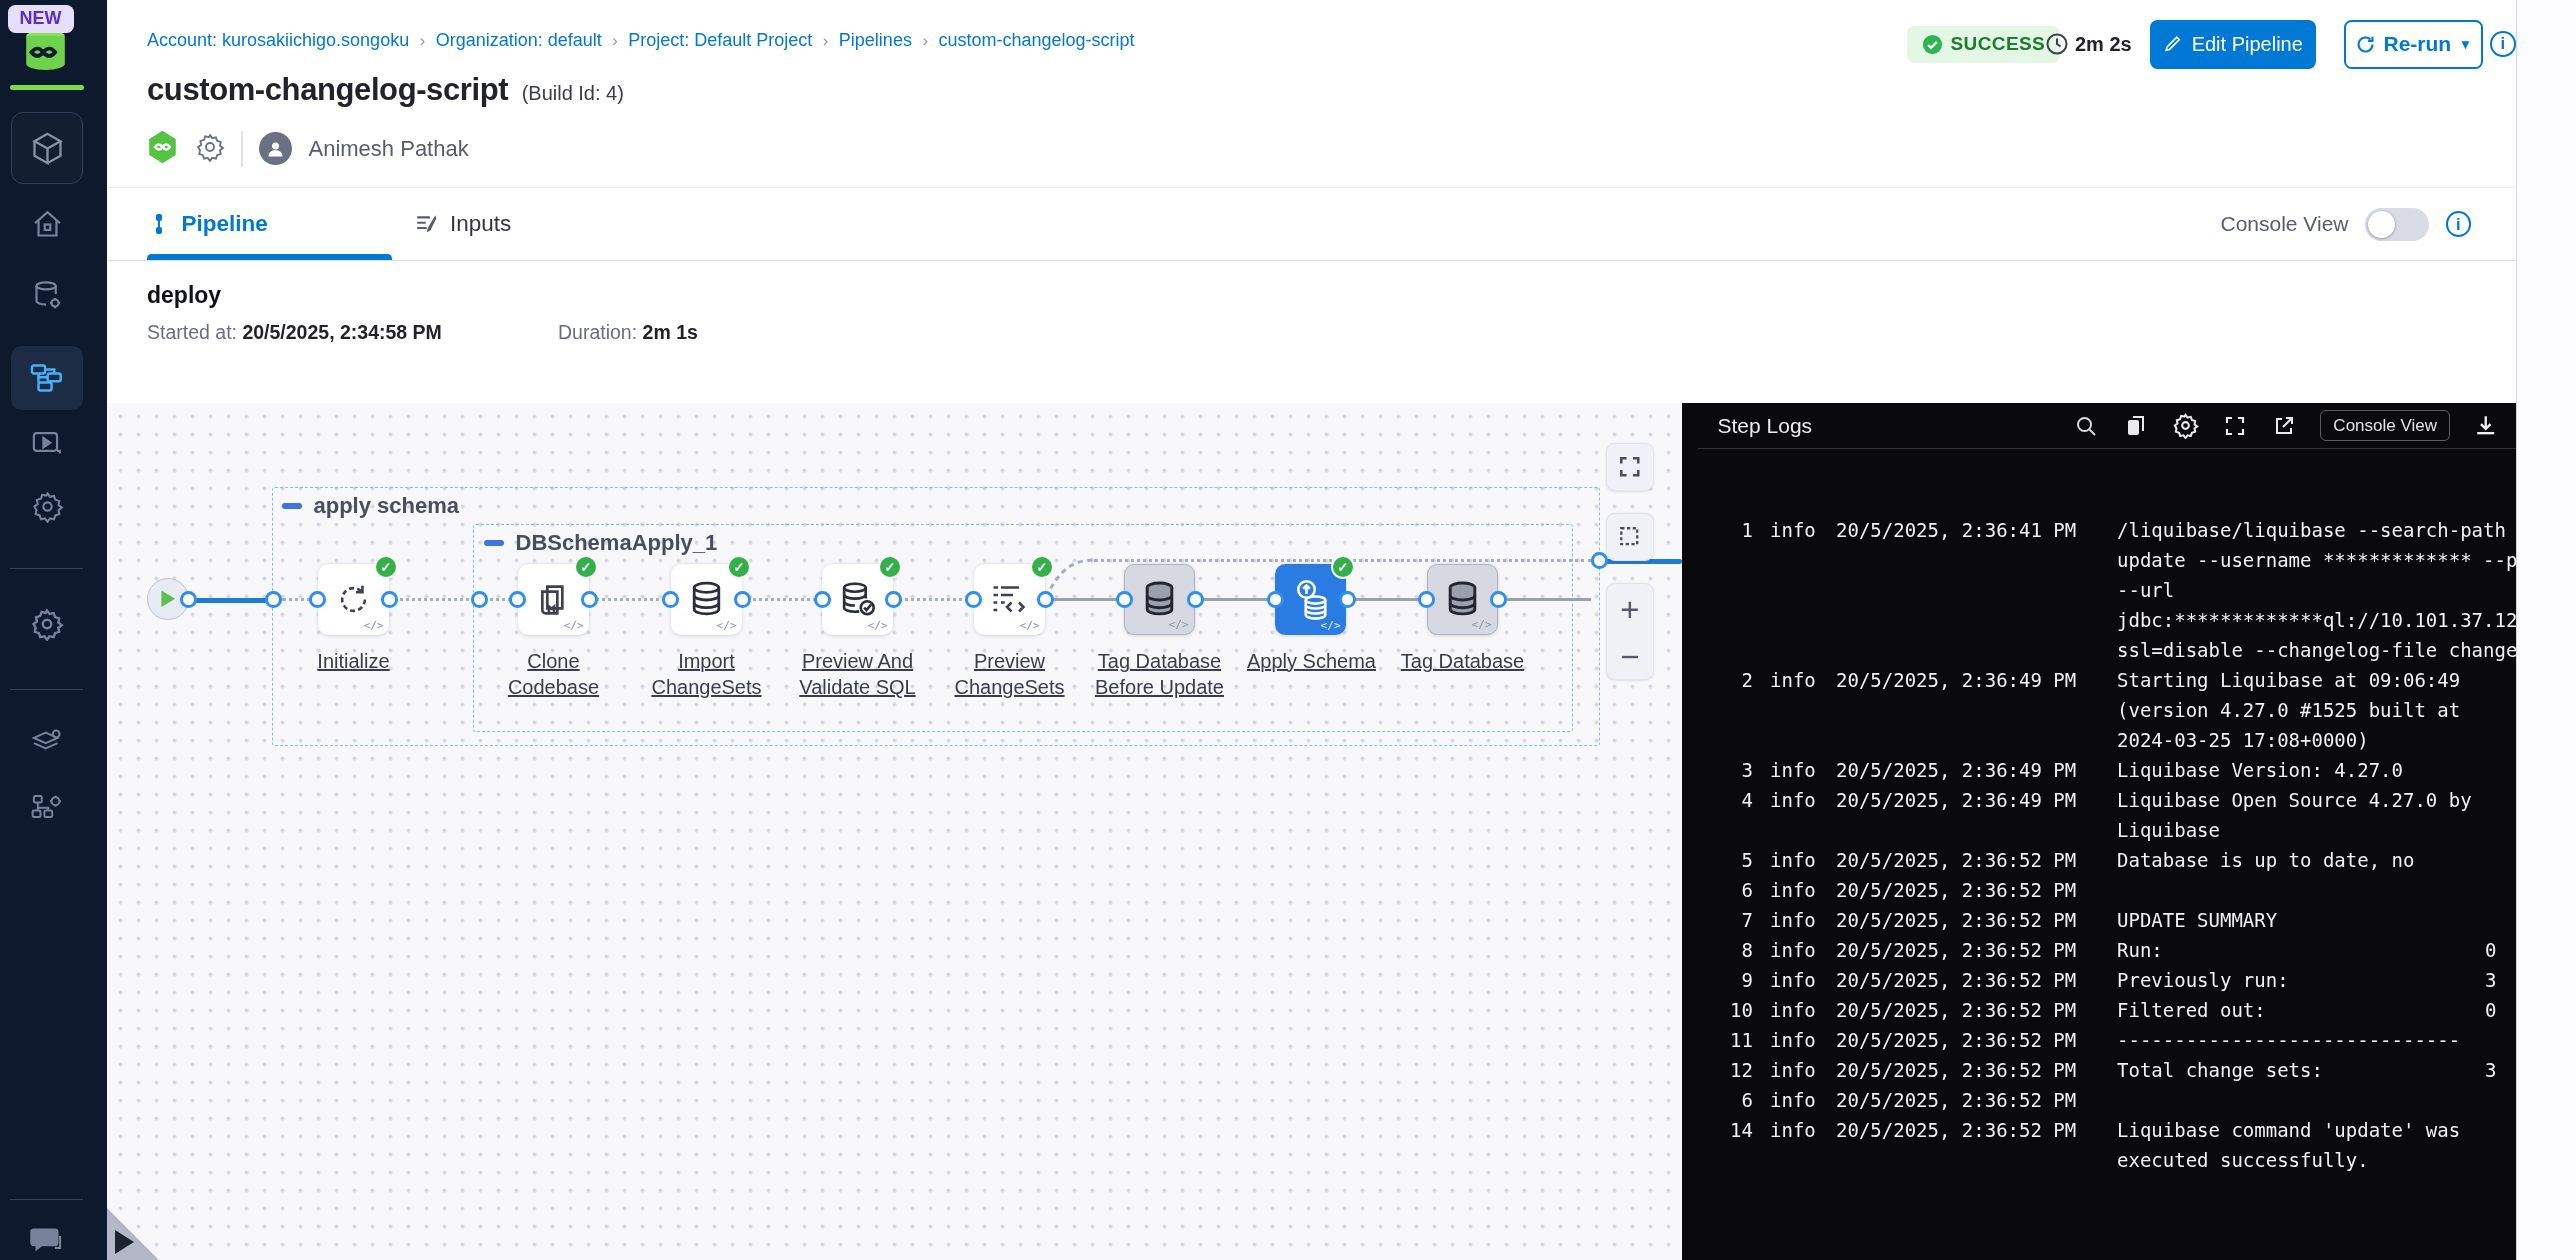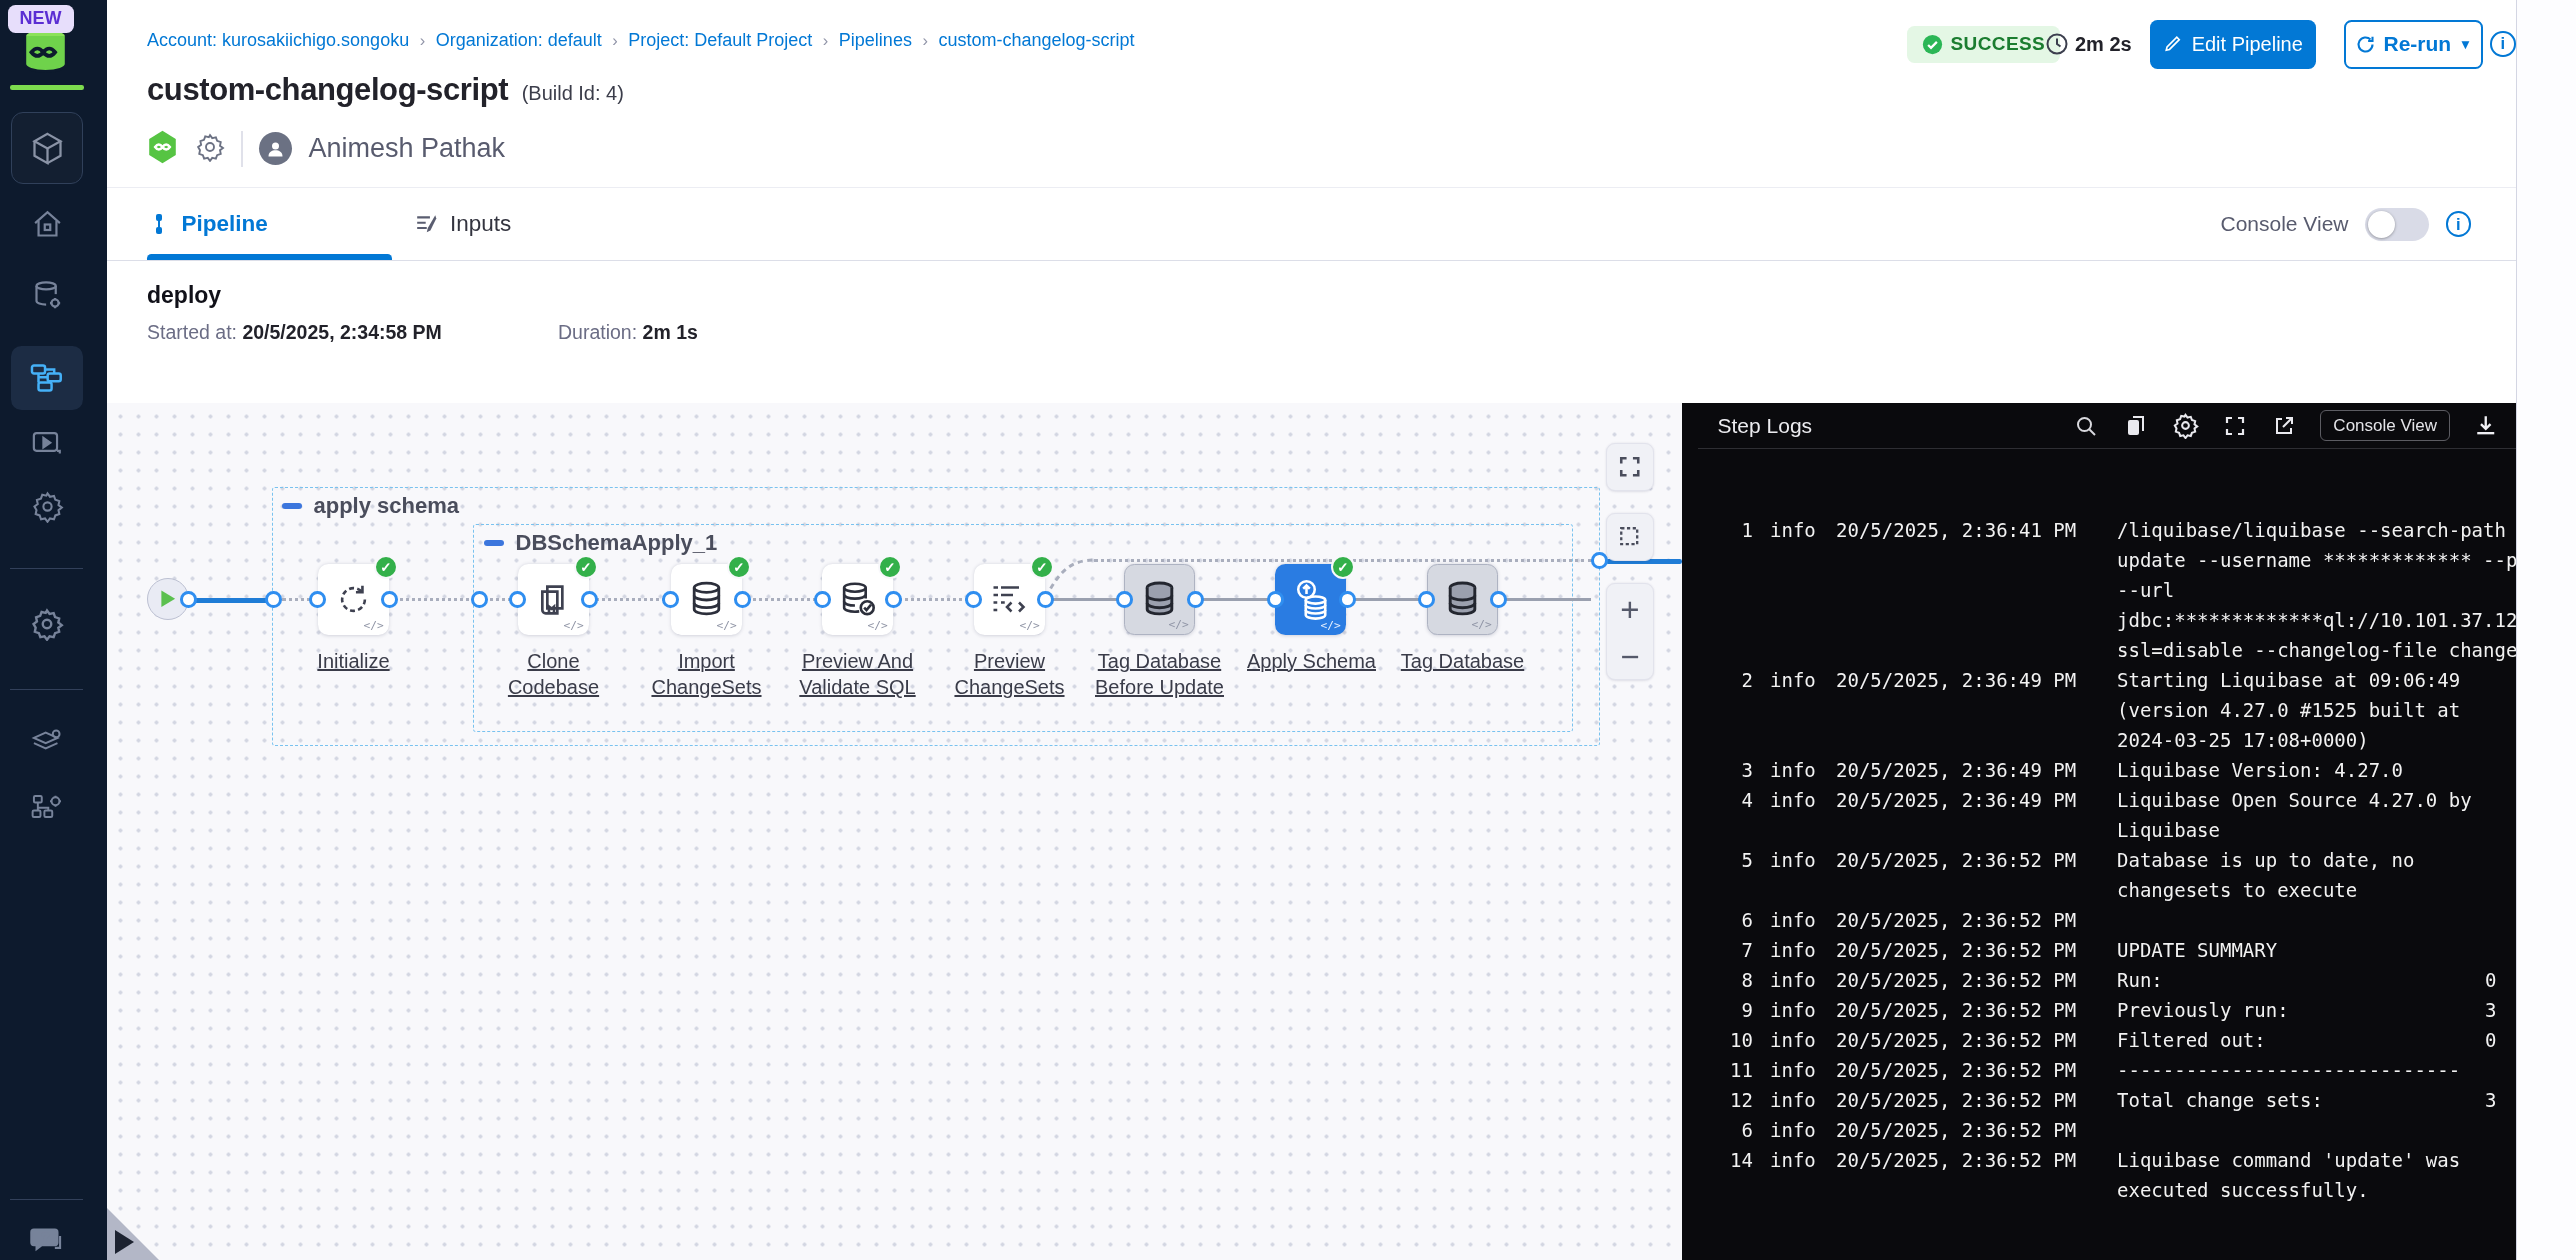--- a/index.html
+++ b/index.html
@@ -26,21 +26,21 @@
   
   .header { position:absolute; left:107px; top:0; right:60px; height:403px; background:#ffffff; }
   .breadcrumb { position:absolute; left:40px; top:30px; font-size:18px; color:#0278d5; display:flex; gap:10.5px; align-items:center; }
   .breadcrumb .sep { color:#9296a9; font-size:16.5px; }
   .breadcrumb a { color:#0278d5; text-decoration:none; cursor:pointer; }
   .page-title-row { position:absolute; left:40px; top:72px; display:flex; align-items:baseline; gap:13.5px; }
   .page-title { font-size:31px; font-weight:bold; color:#22222a; letter-spacing:-0.4px; }
   .build-id { font-size:20px; color:#3b3d4a; }
   .meta-row { position:absolute; left:40px; top:129px; height:39px; display:flex; align-items:center; gap:16.5px; }
   .meta-divider { width:1.5px; height:36px; background:#e0e1ea; }
-  .meta-name { font-size:27px; color:#585b6e; }
+  .meta-name { font-size:22px; color:#585b6e; }
   .avatar { width:33px; height:33px; border-radius:50%; background:#6b7183; display:flex; align-items:center; justify-content:center; }
 
   .status-badge { position:absolute; left:1800px; top:25.5px; height:37px; padding:0 15px; background:#e4f7e5;
                   border-radius:7.5px; display:flex; align-items:center; gap:7.5px; color:#1b7d30;
                   font-weight:bold; font-size:19px; letter-spacing:0.4px; }
   .duration-chip { position:absolute; left:1938px; top:25.5px; height:37px; display:flex; align-items:center; gap:6px;
                    color:#22222a; font-size:20px; font-weight:bold; }
   .btn-primary { position:absolute; left:2043px; top:19.5px; width:166px; height:49px; background:#0278d5; color:#fff;
                  border:none; border-radius:7.5px; font-size:20px; display:flex; align-items:center; justify-content:center; gap:9px; cursor:pointer; }
   .btn-outline { position:absolute; left:2237px; top:19.5px; width:139px; height:49px; background:#fff; color:#0278d5;
@@ -614,23 +614,20 @@
       <div class="log-line">
         <span class="log-msg">Liquibase</span>
       </div>
       <div class="log-line">
         <span class="log-num">5</span>
         <span class="log-level">info</span>
         <span class="log-time">20/5/2025, 2:36:52 PM</span>
         <span class="log-msg">Database is up to date, no</span>
       </div>
       <div class="log-line">
-        <span class="log-msg">changesets to execute</span>
-      </div>
-      <div class="log-line">
         <span class="log-num">6</span>
         <span class="log-level">info</span>
         <span class="log-time">20/5/2025, 2:36:52 PM</span>
         <span class="log-msg"></span>
       </div>
       <div class="log-line">
         <span class="log-num">7</span>
         <span class="log-level">info</span>
         <span class="log-time">20/5/2025, 2:36:52 PM</span>
         <span class="log-msg">UPDATE SUMMARY</span>

